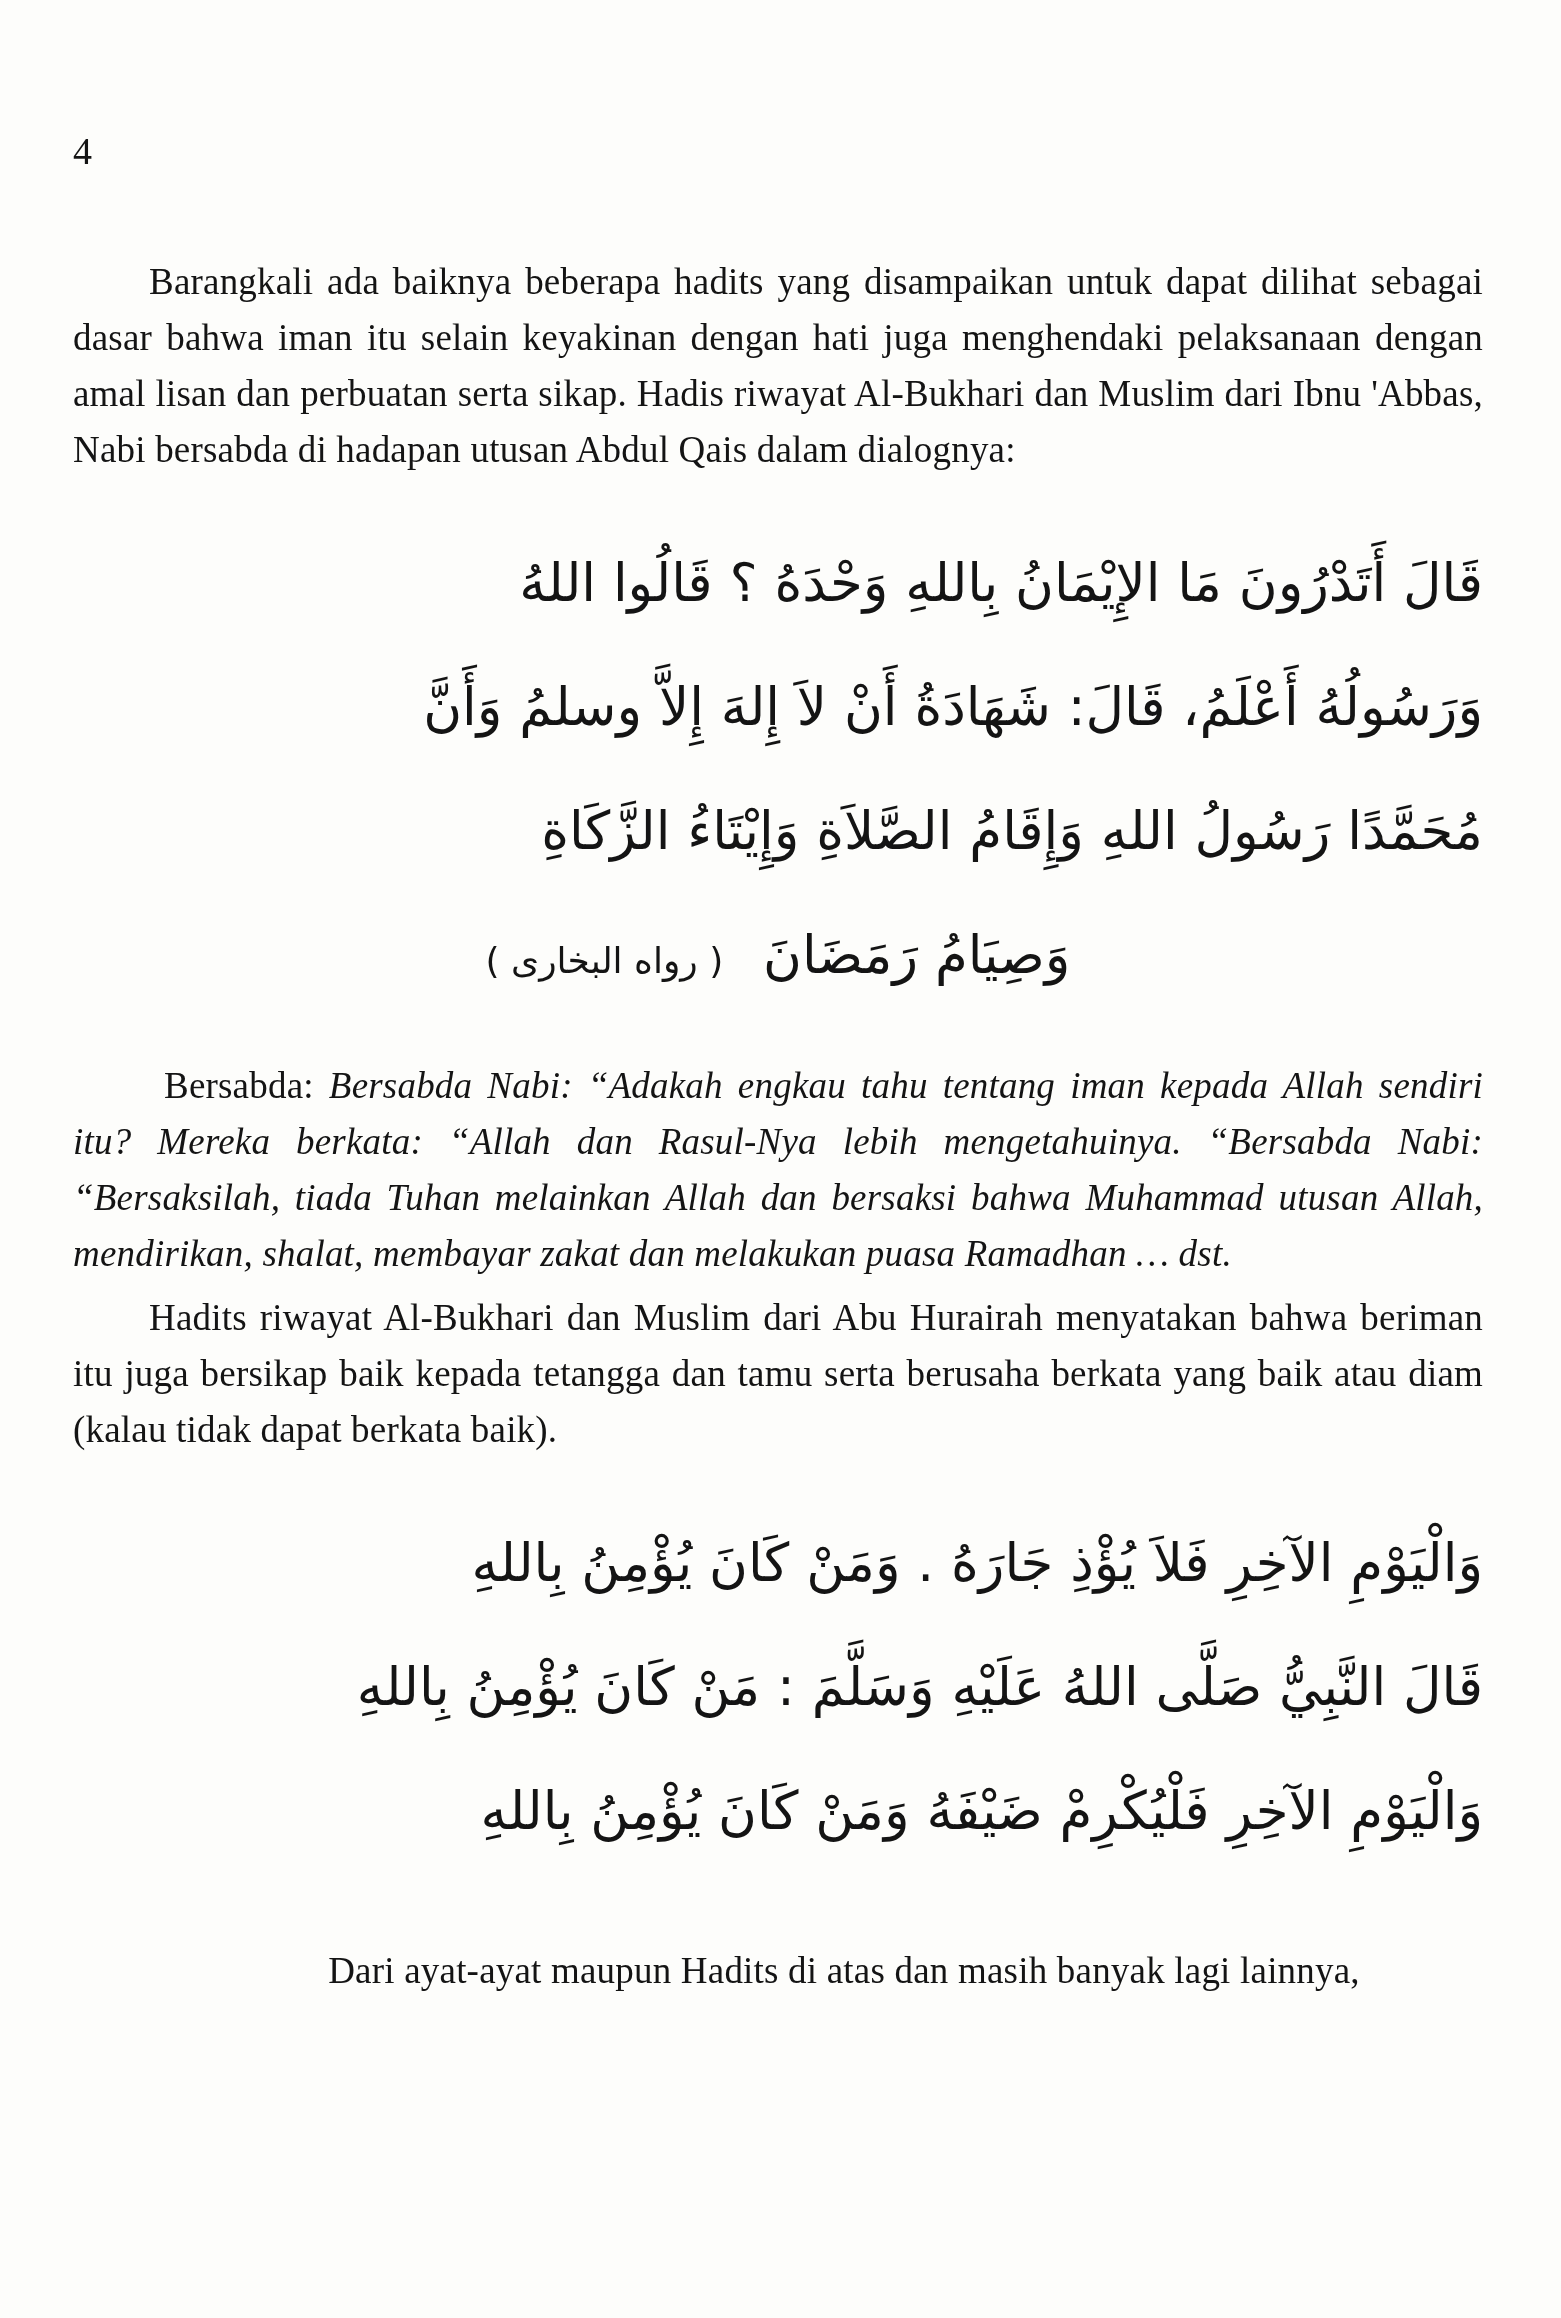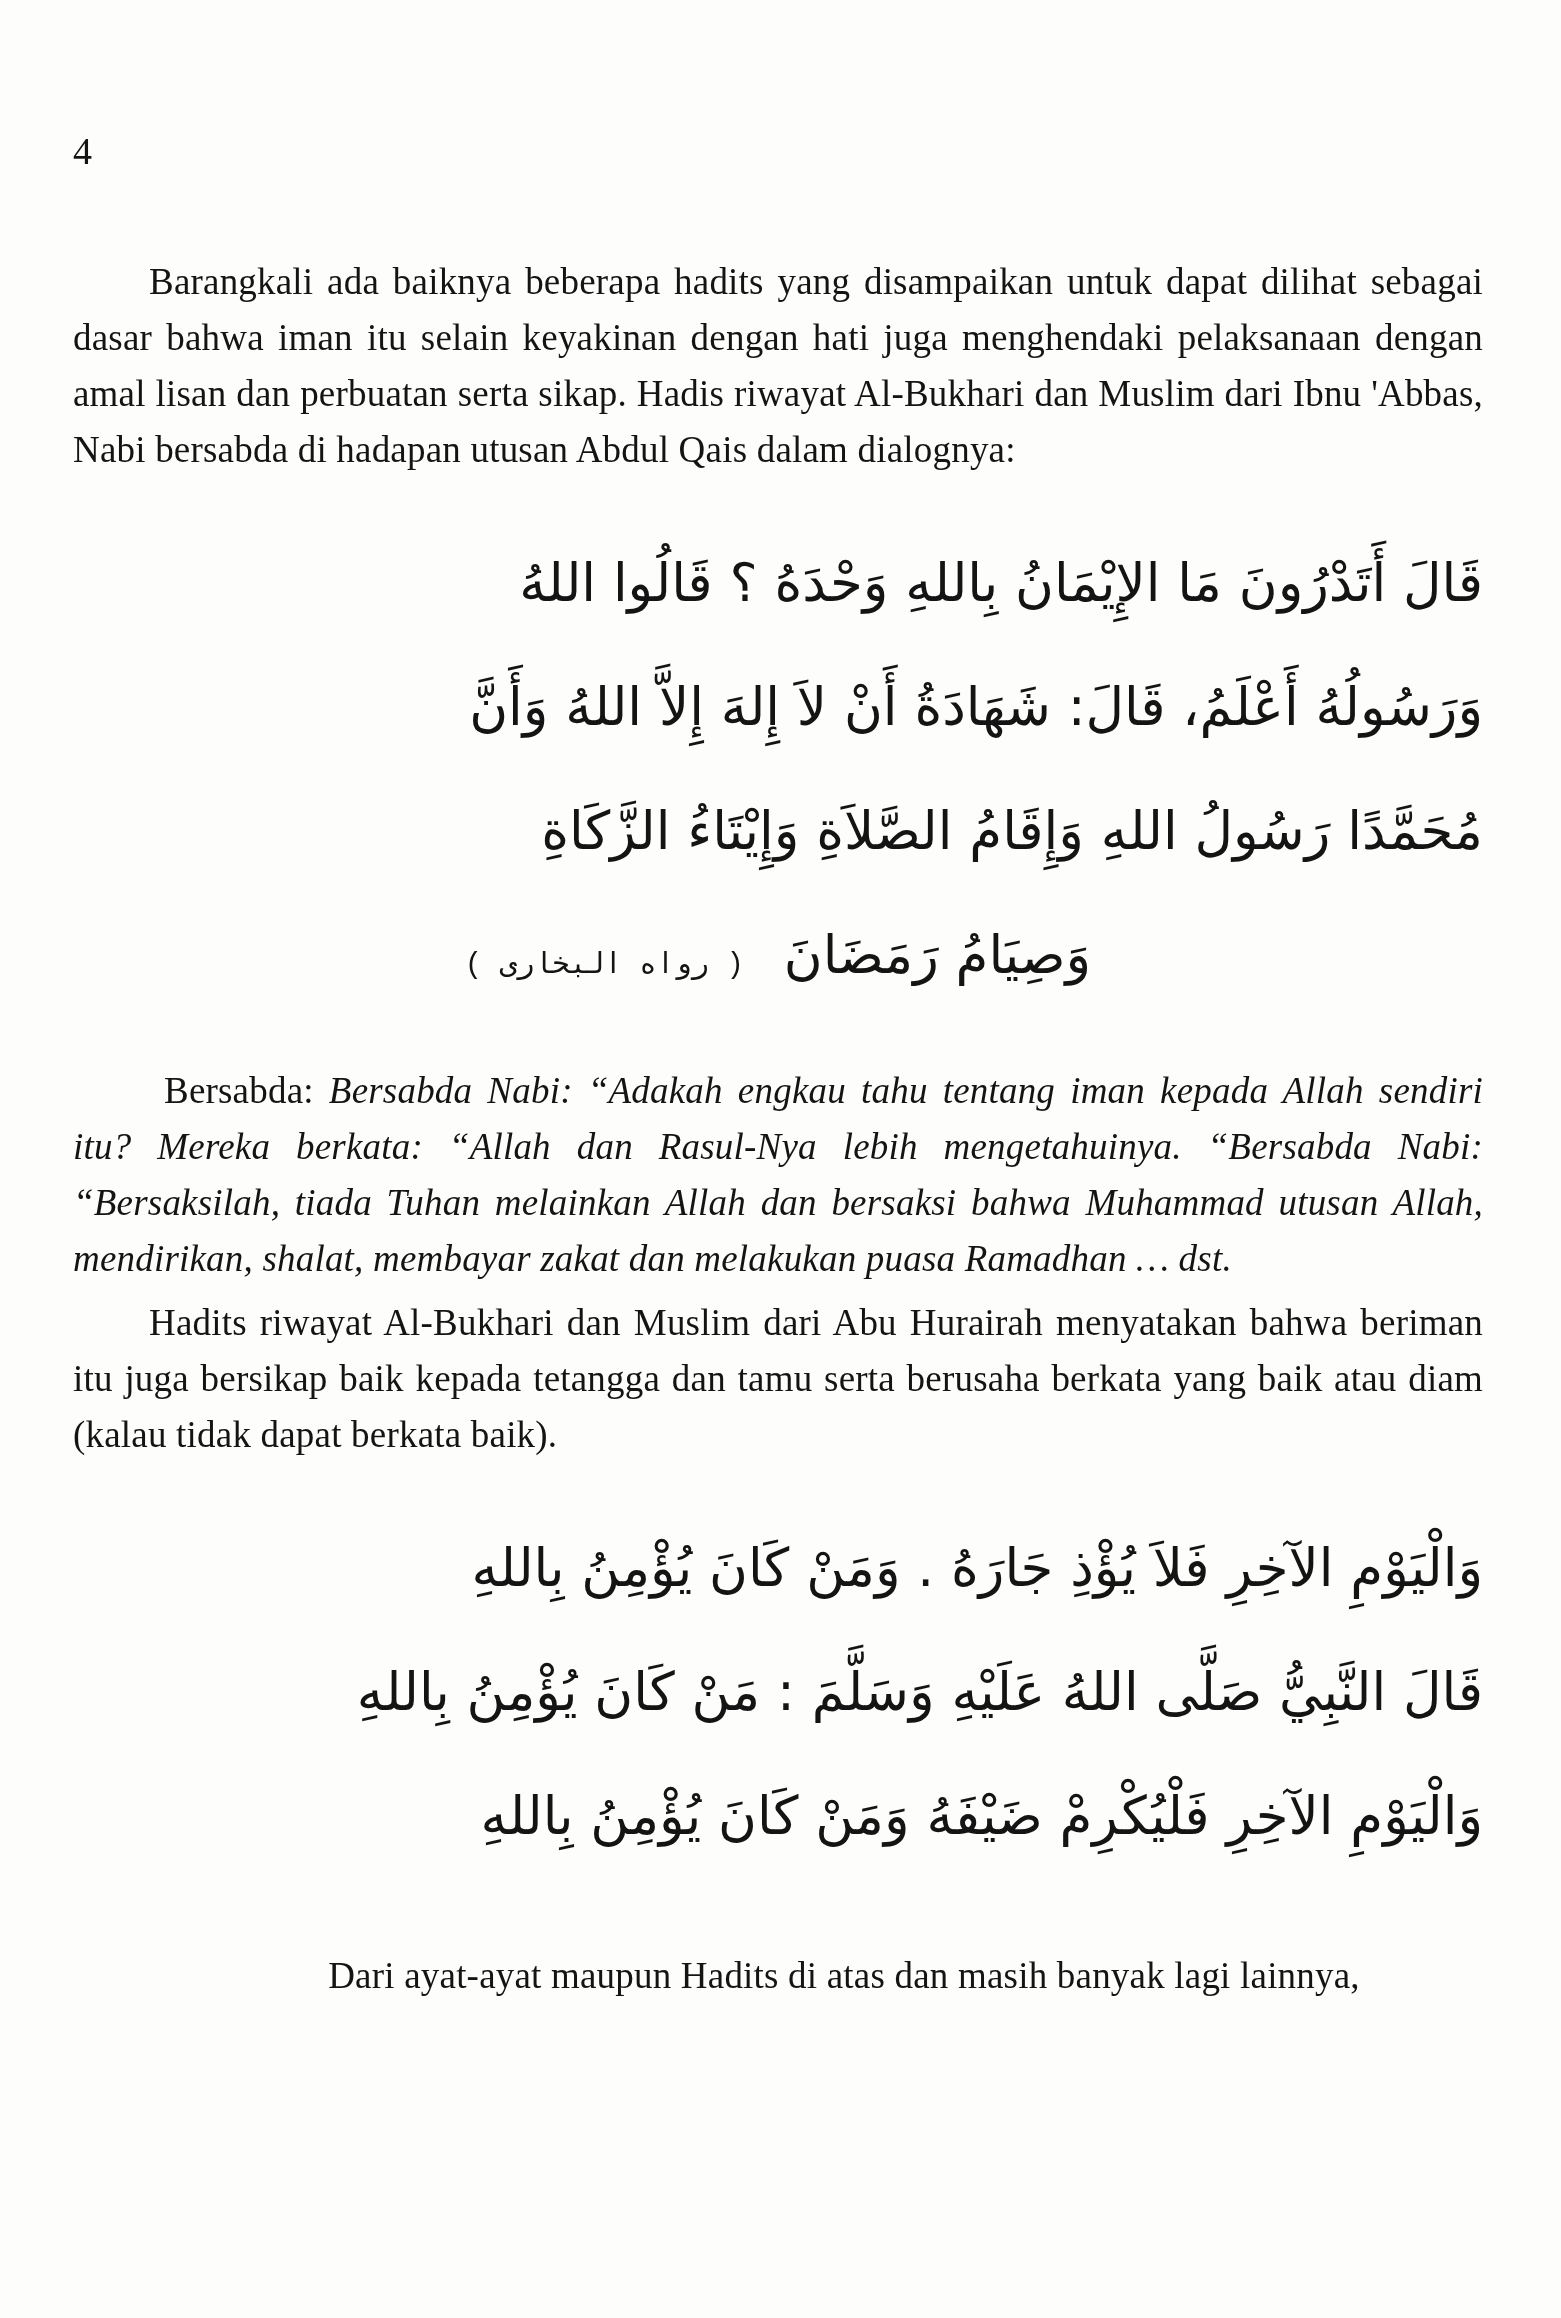--- a/index.html
+++ b/index.html
@@ -46,23 +46,22 @@
     direction: rtl;
     white-space: nowrap;
   }
   .arabic-center {
     text-align: center;
   }
   .arabic-indent-right {
     padding-right: 198px;
   }
   .hadith-source {
-    font-size: 29px;
+    font-size: 36px;
     margin-right: 23px;
-    font-family: Liberation Mono, monospace;
   }
   .translation {
     margin-top: 35px;
     text-indent: 91px;
   }
   .translation .itl {
     font-style: italic;
   }
   .second-par {
     margin-top: 8px;
@@ -78,21 +77,21 @@
 <body>
 
 <div class="page">
 
   <div class="page-number">4</div>
 
   <p class="body-par intro">Barangkali ada baiknya beberapa hadits yang disampaikan untuk dapat dilihat sebagai dasar bahwa iman itu selain keyakinan dengan hati juga menghendaki pelaksanaan dengan amal lisan dan perbuatan serta sikap. Hadis riwayat Al-Bukhari dan Muslim dari Ibnu 'Abbas, Nabi bersabda di hadapan utusan Abdul Qais dalam dialognya:</p>
 
   <div class="arabic-block">
     <div class="arabic-line">قَالَ أَتَدْرُونَ مَا الإِيْمَانُ بِاللهِ وَحْدَهُ ؟ قَالُوا اللهُ</div>
-    <div class="arabic-line">وَرَسُولُهُ أَعْلَمُ، قَالَ: شَهَادَةُ أَنْ لاَ إِلهَ إِلاَّ اللهُ وَأَنَّ</div>
+    <div class="arabic-line">وَرَسُولُهُ أَعْلَمُ، قَالَ: شَهَادَةُ أَنْ لاَ إِلهَ إِلاَّ وسلمُ وَأَنَّ</div>
     <div class="arabic-line">مُحَمَّدًا رَسُولُ اللهِ وَإِقَامُ الصَّلاَةِ وَإِيْتَاءُ الزَّكَاةِ</div>
     <div class="arabic-line arabic-center">
       <span>وَصِيَامُ رَمَضَانَ</span>
       <span class="hadith-source">( رواه البخارى )</span>
     </div>
   </div>
 
   <p class="body-par translation">
     <span>Bersabda:</span><span class="itl"> Bersabda Nabi: “Adakah engkau tahu tentang iman kepada Allah sendiri itu? Mereka berkata: “Allah dan Rasul-Nya lebih mengetahuinya. “Bersabda Nabi: “Bersaksilah, tiada Tuhan melainkan Allah dan bersaksi bahwa Muhammad utusan Allah, mendirikan, shalat, membayar zakat dan melakukan puasa Ramadhan … dst.</span>
   </p>

